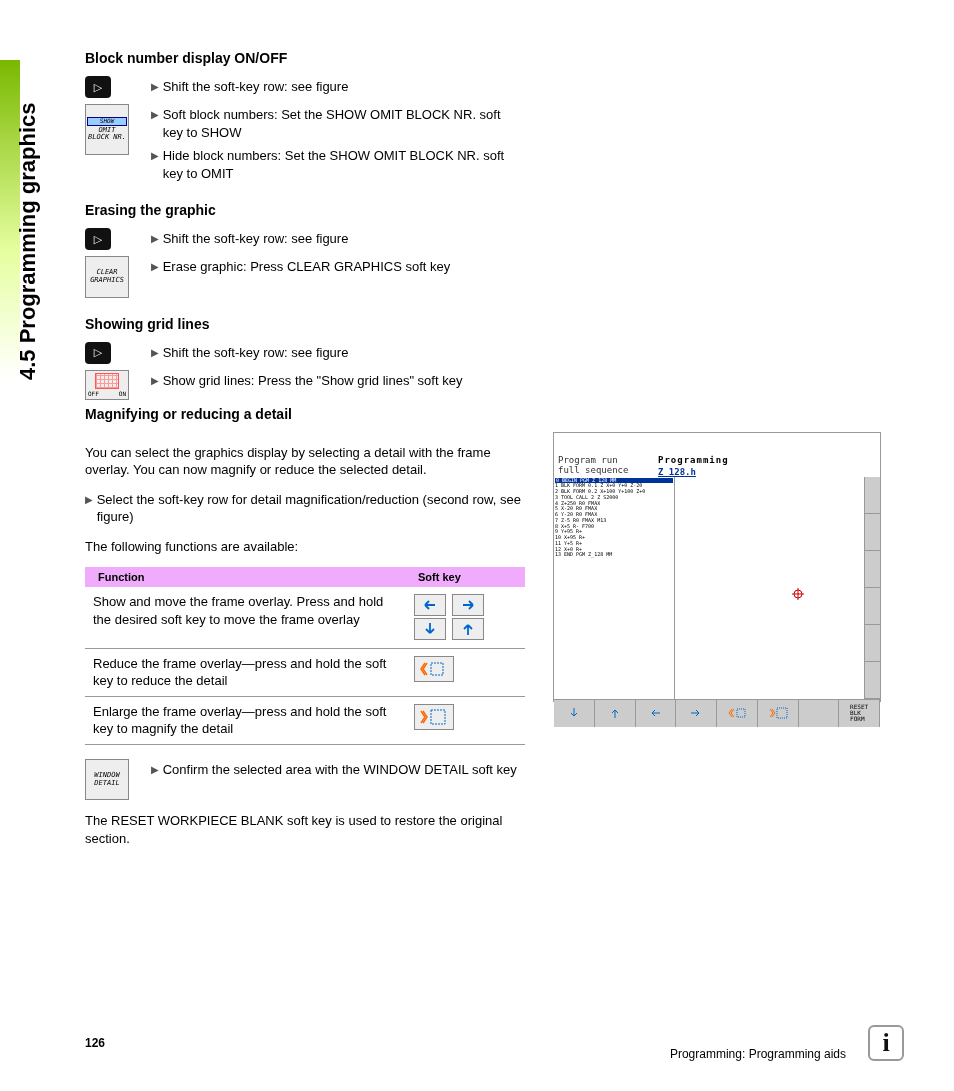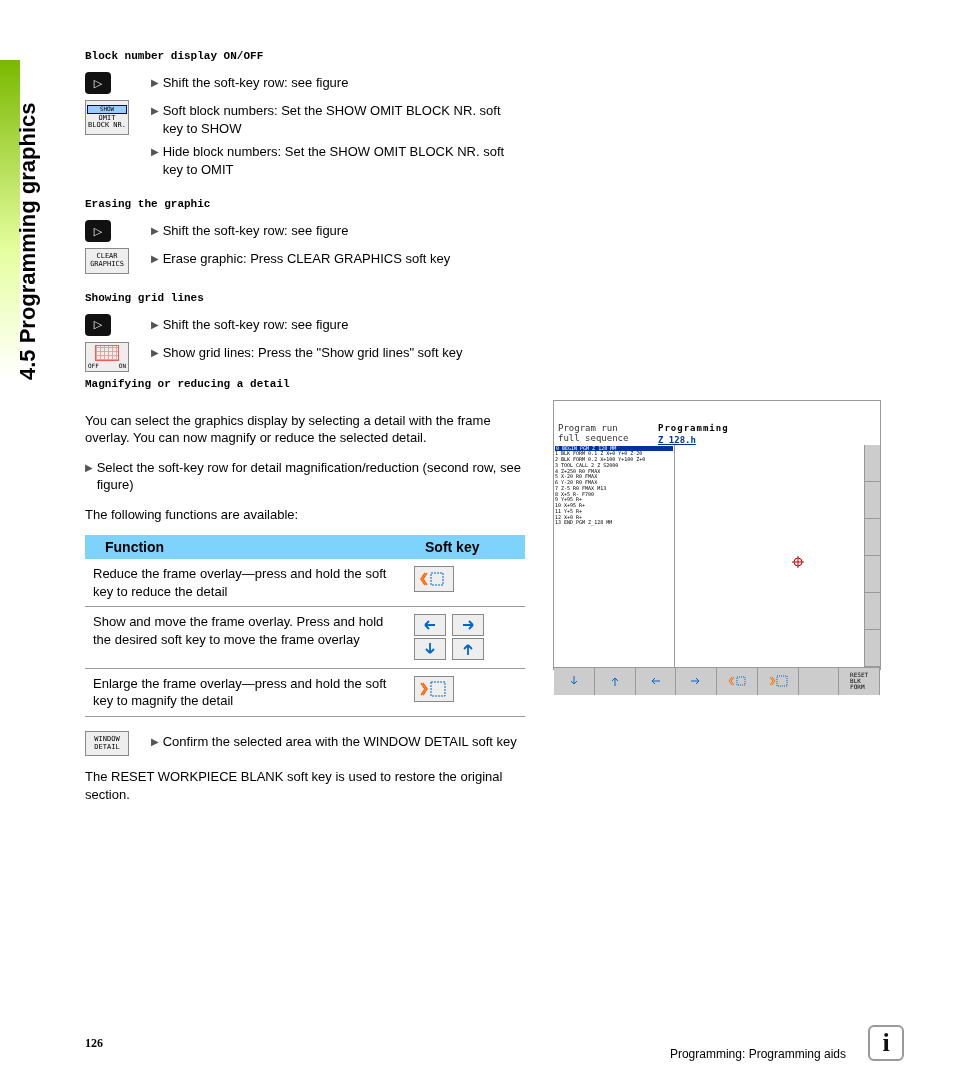--- a/index.html
+++ b/index.html
@@ -1,35 +1,35 @@
 <!DOCTYPE html>
 <html><head>
 <meta charset="utf-8">
 <style>
   * { box-sizing: border-box; }
   body { margin: 0; padding: 0; font-family: Arial, Helvetica, sans-serif; background: #fff; color: #000; width: 954px; height: 1091px; position: relative; font-size: 13px; }
   .page { position: relative; width: 954px; height: 1091px; padding: 50px 50px 30px 85px; }
   .side-title { position: absolute; left: 15px; top: 380px; transform: rotate(-90deg); transform-origin: left top; font-size: 22px; font-weight: 700; white-space: nowrap; }
   .side-accent { position: absolute; left: 0; top: 60px; width: 20px; height: 320px; background: linear-gradient(to bottom, #7ab800 0%, #e6ffa0 60%, #fff 100%); }
   .content { position: relative; }
-  h3 { font-size: 11px; font-weight: 700; margin: 0 0 10px 0; font-family: Liberation Mono, monospace; }
+  h3 { font-size: 14px; font-weight: 700; margin: 0 0 10px 0; }
   h3.first { margin-top: 0; }
   .row { display: flex; align-items: flex-start; gap: 16px; margin-bottom: 6px; }
   .icon-col { width: 50px; flex-shrink: 0; }
   .bullet-line { display: flex; align-items: flex-start; gap: 4px; margin: 2px 0; line-height: 1.35; }
   .tri { color: #555; font-size: 10px; flex-shrink: 0; margin-top: 2px; }
   .key-btn { width: 26px; height: 22px; background: #111; border-radius: 4px; display: flex; align-items: center; justify-content: center; color: #fff; font-size: 11px; }
-  .softkey { border: 1px solid #888; background: #eee; font-family: monospace; font-size: 7px; text-align: center; padding: 4px 1px; width: 44px; line-height: 1.1; }
+  .softkey { border: 1px solid #888; background: #eee; font-family: monospace; font-size: 7px; text-align: center; padding: 12px 1px; width: 44px; line-height: 1.1; font-style: italic; }
   .softkey .bar { background: #9cf; border: 1px solid #008; font-size: 6px; padding: 0 1px; margin-bottom: 1px; }
   .grid-sk { border:1px solid #888; background:#eee; width:44px; padding:2px 1px; text-align:center; }
   .grid-sk .gbox { width:24px; height:16px; margin:0 auto 1px; background: repeating-linear-gradient(0deg,#f99 0 1px,transparent 1px 4px), repeating-linear-gradient(90deg,#f99 0 1px,transparent 1px 4px); border:1px solid #f55; }
   .grid-sk .lbl { font-family:monospace; font-size:6px; display:flex; justify-content:space-between; padding:0 1px; }
   .body-para { margin: 12px 0; line-height: 1.35; max-width: 440px; }
   .func-table { width: 440px; border-collapse: collapse; margin-top: 6px; }
-  .func-table th { background: #7dd3fc; color: #000; text-align: left; padding: 4px 20px; font-size: 14px; font-weight: 700; }
+  .func-table th { background: #f0abfc; color: #000; text-align: left; padding: 4px 13px; font-size: 11px; font-weight: 700; }
   .func-table td { padding: 6px 8px; border-bottom: 1px solid #999; font-size: 13px; vertical-align: top; line-height: 1.35; }
   .func-table td.sk { width: 120px; }
   .arrow-key { display:inline-flex; width:32px; height:22px; border:1px solid #888; background:#eee; align-items:center; justify-content:center; margin:1px; }
   .arrow-key svg { display:block; }
   .mag-key { display:inline-flex; width:40px; height:26px; border:1px solid #888; background:#eee; align-items:center; justify-content:center; margin:1px; }
   .two-col { display:flex; gap:18px; align-items:flex-start; }
   .screenshot { width: 328px; height:270px; border:1px solid #999; background:#fff; position:relative; font-family: monospace; }
   .scr-hdr { display:flex; font-size:9px;margin-top:20px; }
   .scr-hdr .l { padding:2px 4px; color:#333; }
   .scr-hdr .r { padding:2px 4px; font-weight:700; letter-spacing:1px; }
@@ -37,21 +37,21 @@
   .scr-body { display:flex; height: 222px; }
   .scr-list { width:120px; background:#fff; font-size:5px; line-height:1.15; padding:1px; }
   .scr-list .hi { background:#039; color:#fff; padding:0 1px; }
   .scr-graph { flex:1; background:#fff; border-left:1px solid #999; position:relative; }
   .scr-right { width:16px; background:#ccc; border-left:1px solid #999; display:flex; flex-direction:column; }
   .scr-right div { flex:1; border-bottom:1px solid #999; }
   .scr-bottom { display:flex; height:28px; border-top:1px solid #999; }
   .scr-bottom div { flex:1; border-right:1px solid #999; background:#ccc; display:flex; align-items:center; justify-content:center; font-size:6px; }
   .cross { position:absolute; left:62%; top:50%; width:12px; height:12px; }
   .footer { position: absolute; bottom: 30px; left: 85px; right: 50px; display:flex; align-items:center; justify-content:space-between; font-size:12px; }
-  .footer .pg { font-weight:700;font-family:Liberation Serif, serif; }
+  .footer .pg { font-weight:700; }
   .info-ico { width:36px; height:36px; border:2px solid #999; border-radius:6px; display:flex; align-items:center; justify-content:center; font-family: Georgia, serif; font-size:26px; font-weight:700; color:#111; }
 </style>
 </head>
 <body>
 
 <div class="page">
   <div class="side-accent"></div>
   <div class="side-title">4.5 Programming graphics</div>
 
   <div class="content">
@@ -153,54 +153,54 @@
             <span class="tri">▶</span>
             <span>Select the soft-key row for detail magnification/reduction (second row, see figure)</span>
           </div>
         <p class="body-para">The following functions are available:</p>
 
         <table class="func-table">
           <tbody>
               <tr>
             <th>Function</th>
             <th>Soft key</th>
+          </tr>
+          <tr>
+            <td>Show and move the frame overlay. Press and hold the desired soft key to move the frame overlay</td>
+            <td class="sk">
+              <span class="arrow-key">
+                    <svg width="18" height="10">
+                      <path d="M14 5 H4 M4 5 L8 1 M4 5 L8 9" stroke="#06c" stroke-width="1.8" fill="none"></path>
+                    </svg>
+                  </span>
+              <span class="arrow-key">
+                    <svg width="18" height="10">
+                      <path d="M4 5 H14 M14 5 L10 1 M14 5 L10 9" stroke="#06c" stroke-width="1.8" fill="none"></path>
+                    </svg>
+                  </span><br>
+              <span class="arrow-key">
+                    <svg width="10" height="16">
+                      <path d="M5 2 V12 M5 12 L1 8 M5 12 L9 8" stroke="#06c" stroke-width="1.8" fill="none"></path>
+                    </svg>
+                  </span>
+              <span class="arrow-key">
+                    <svg width="10" height="16">
+                      <path d="M5 14 V4 M5 4 L1 8 M5 4 L9 8" stroke="#06c" stroke-width="1.8" fill="none"></path>
+                    </svg>
+                  </span>
+            </td>
           </tr>
           <tr>
             <td>Reduce the frame overlay—press and hold the soft key to reduce the detail</td>
             <td class="sk">
               <span class="mag-key">
                     <svg width="30" height="18">
                       <path d="M6 3 L2 9 L6 15" stroke="#f60" stroke-width="1.5" fill="none"></path>
                       <path d="M8 3 L4 9 L8 15" stroke="#f60" stroke-width="1.5" fill="none"></path>
                       <rect x="12" y="3" width="12" height="12" stroke="#06c" fill="none" stroke-dasharray="2 1"></rect>
-                    </svg>
-                  </span>
-            </td>
-          </tr>
-          <tr>
-            <td>Show and move the frame overlay. Press and hold the desired soft key to move the frame overlay</td>
-            <td class="sk">
-              <span class="arrow-key">
-                    <svg width="18" height="10">
-                      <path d="M14 5 H4 M4 5 L8 1 M4 5 L8 9" stroke="#06c" stroke-width="1.8" fill="none"></path>
-                    </svg>
-                  </span>
-              <span class="arrow-key">
-                    <svg width="18" height="10">
-                      <path d="M4 5 H14 M14 5 L10 1 M14 5 L10 9" stroke="#06c" stroke-width="1.8" fill="none"></path>
-                    </svg>
-                  </span><br>
-              <span class="arrow-key">
-                    <svg width="10" height="16">
-                      <path d="M5 2 V12 M5 12 L1 8 M5 12 L9 8" stroke="#06c" stroke-width="1.8" fill="none"></path>
-                    </svg>
-                  </span>
-              <span class="arrow-key">
-                    <svg width="10" height="16">
-                      <path d="M5 14 V4 M5 4 L1 8 M5 4 L9 8" stroke="#06c" stroke-width="1.8" fill="none"></path>
                     </svg>
                   </span>
             </td>
           </tr>
           <tr>
             <td>Enlarge the frame overlay—press and hold the soft key to magnify the detail</td>
             <td class="sk">
               <span class="mag-key">
                     <svg width="30" height="18">
                       <path d="M2 3 L6 9 L2 15" stroke="#f60" stroke-width="1.5" fill="none"></path>

